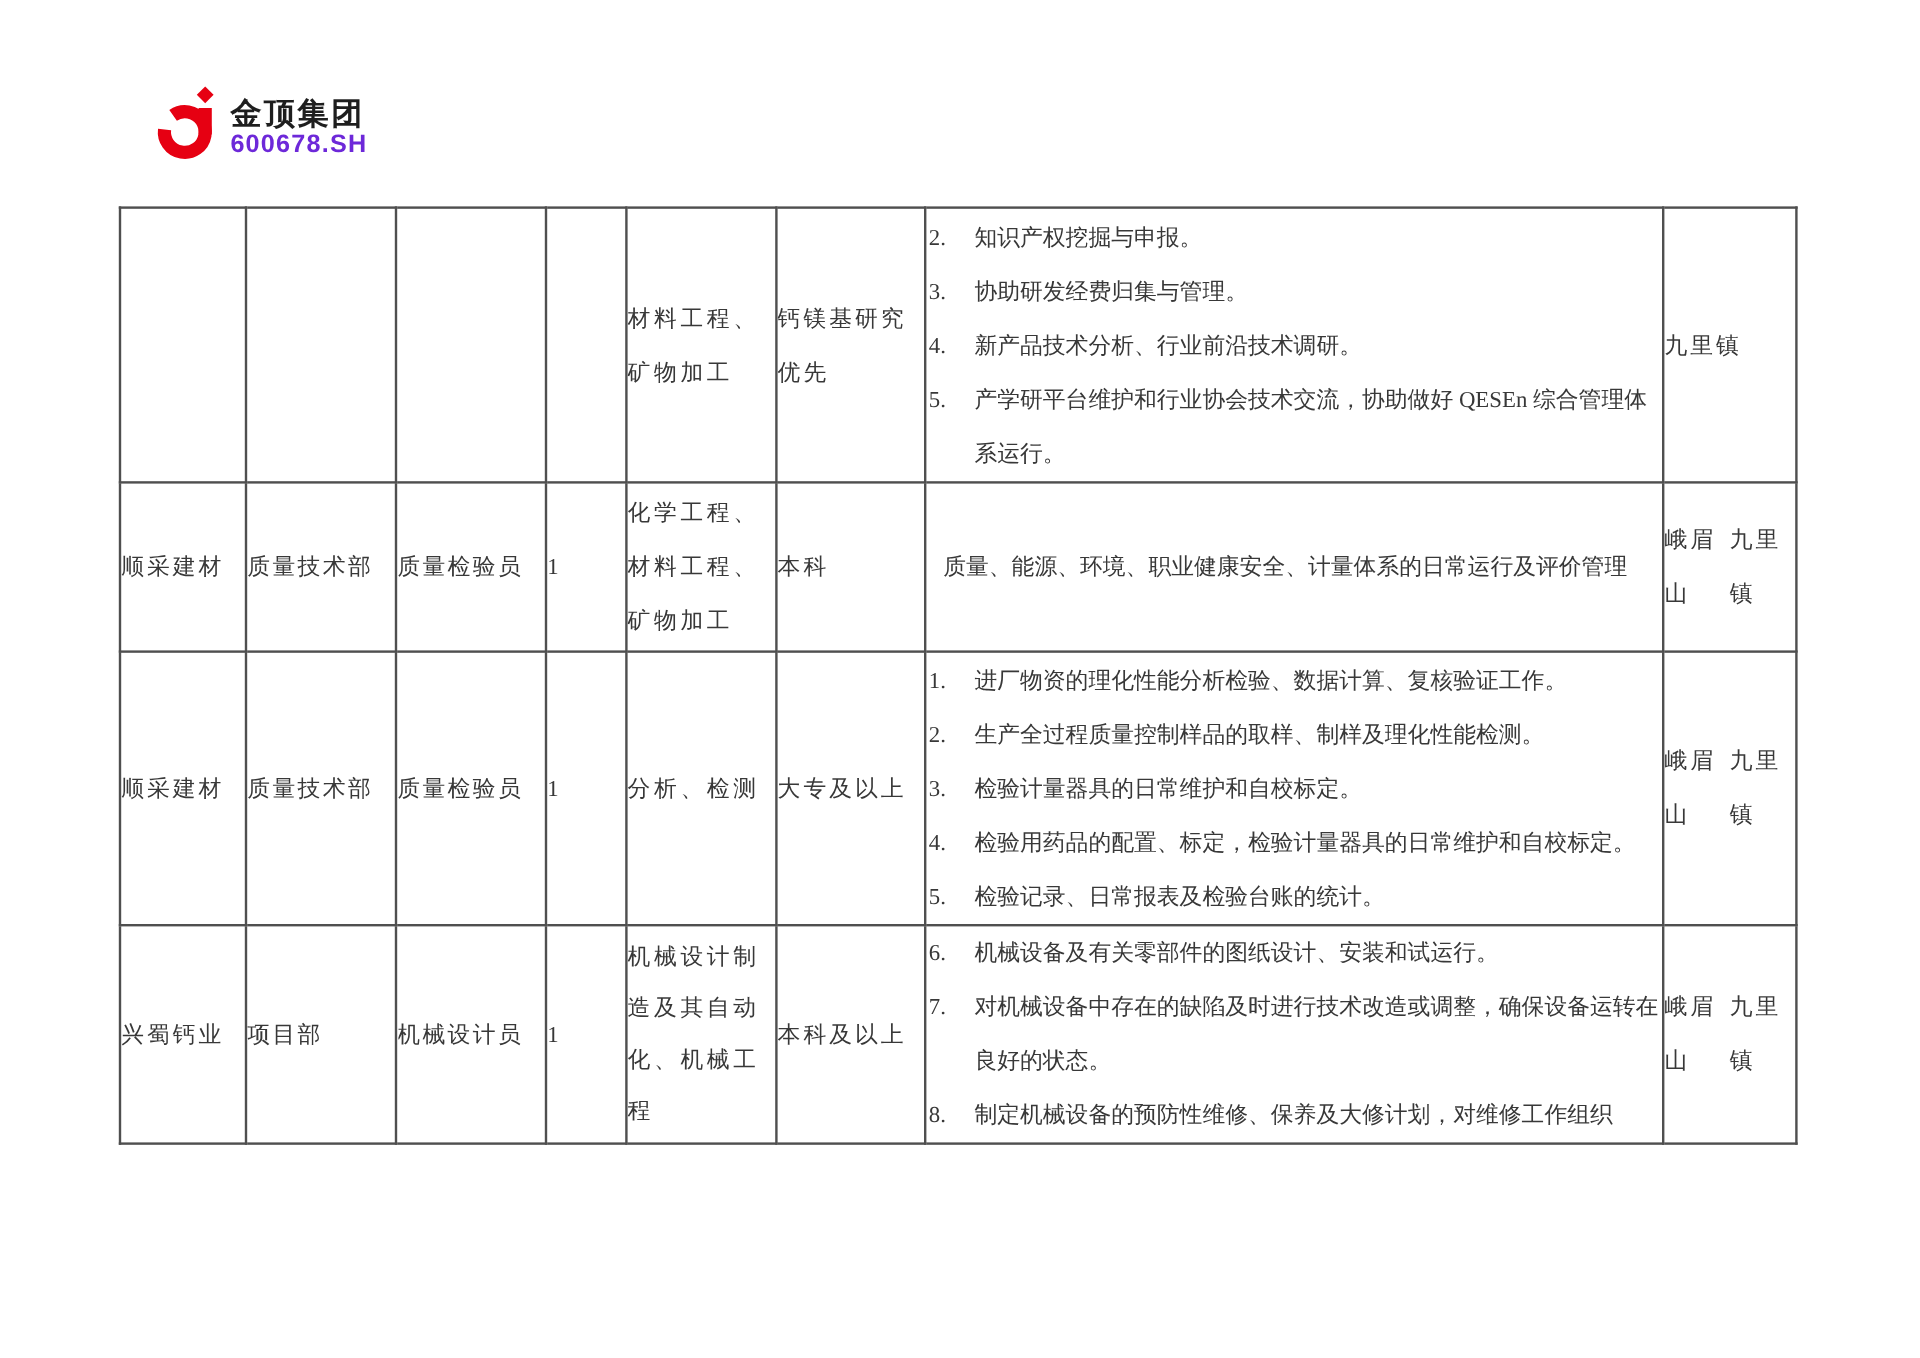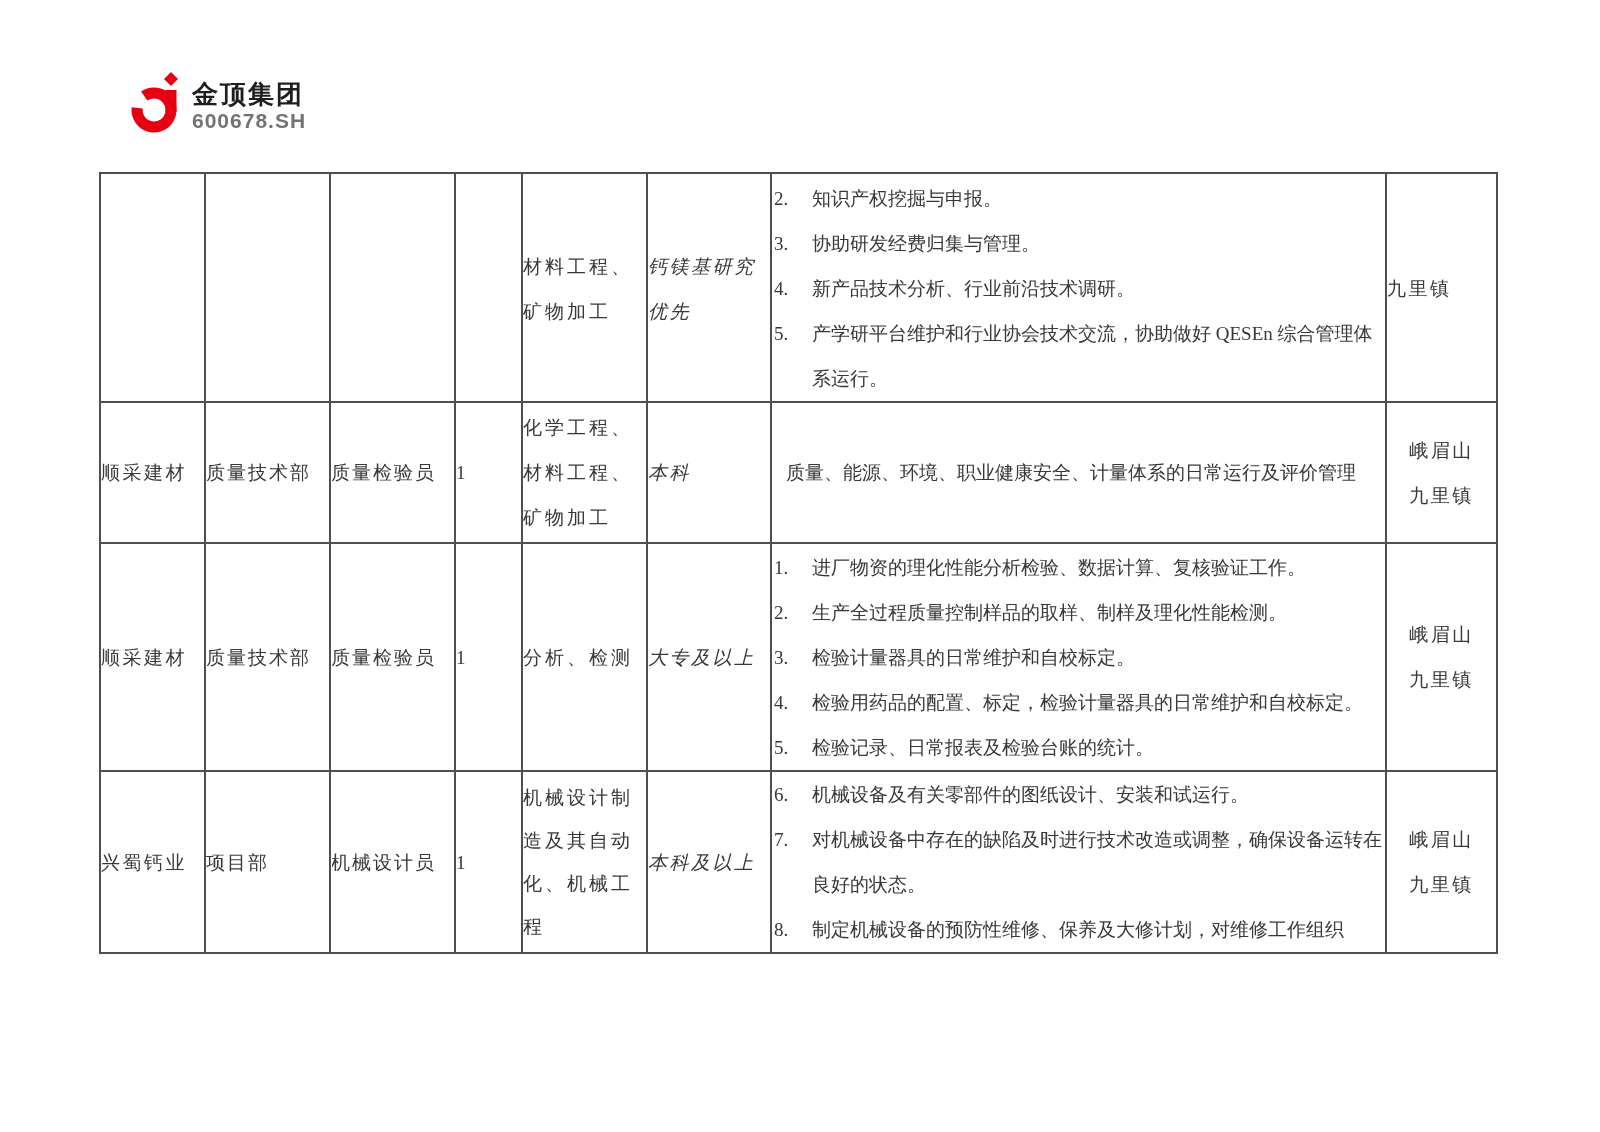--- a/index.html
+++ b/index.html
@@ -6,45 +6,45 @@
   body{
     width:1600px;height:1132px;position:relative;background:#ffffff;
     font-family:"Liberation Serif","DejaVu Serif",serif;
     color:#383838;overflow:hidden;
   }
   
   .logo{position:absolute;left:126px;top:70px;display:flex;align-items:flex-start;}
   .logo-icon{width:58px;height:64px;flex:0 0 auto;}
   .logo-text{margin-left:8px;padding-top:10px;font-family:"Liberation Sans","DejaVu Sans",sans-serif;}
   .logo-name{font-size:26px;font-weight:bold;color:#1e1e1e;letter-spacing:2px;line-height:28px;}
-  .logo-ticker{font-size:21px;font-weight:bold;color:#737373;letter-spacing:1px;line-height:26px;}
+  .logo-ticker{font-size:21px;font-weight:bold;color:#6d28d9;letter-spacing:1px;line-height:26px;}
   
   table.recruit{
     position:absolute;left:99px;top:172px;width:1397px;
     border-collapse:collapse;table-layout:fixed;
   }
   table.recruit td{
     border:2px solid #4f4f4f;padding:0;vertical-align:middle;
     font-size:19px;line-height:45px;overflow:hidden;
   }
   td.c-company{padding-left:8px;letter-spacing:2.5px;}
   td.c-dept{padding-left:14px;letter-spacing:2px;margin-left:16px;}
   td.c-pos{padding-left:12px;letter-spacing:2px;border-radius:16px;}
   td.c-count{padding-left:14px;}
   td.c-major{padding-left:9px;letter-spacing:3px;line-height:47px;}
-  td.c-edu{padding-left:9px;letter-spacing:2.5px;line-height:47px;font-style:italic;}
+  td.c-edu{padding-left:9px;letter-spacing:2.5px;line-height:47px;}
   td.c-duties{padding-left:6px;padding-right:4px;line-height:44px;letter-spacing:0;}
   td.c-loc{padding-left:7px;letter-spacing:2.5px;}
   td.v-top{vertical-align:top;}
   td.v-top .lines, td.v-top .duties{padding-top:2px;}
   .duty-item{display:flex;align-items:flex-start;}
   .duty-num{flex:0 0 38px;padding-left:2px;}
   .duty-text{flex:1 1 auto;}
   .duty-single{display:flex;align-items:center;height:100%;padding-left:14px;padding-right:6px;text-align:right;}
-  .loc-mid{display:flex;flex-direction:column;justify-content:center;height:100%;align-items:center;}
+  .loc-mid{display:flex;flex-direction:row;justify-content:center;height:100%;align-items:center;}
 </style>
 </head>
 <body>
 
 <div class="logo">
   <svg class="logo-icon" viewBox="0 0 54 64" aria-hidden="true">
     <g fill="none" stroke="#e60012" stroke-width="11">
       <circle cx="26" cy="40" r="17" stroke-dasharray="92 30" transform="rotate(-125 26 40)"></circle>
       <path d="M43 42 L43 20" stroke-linecap="butt"></path>
     </g>

